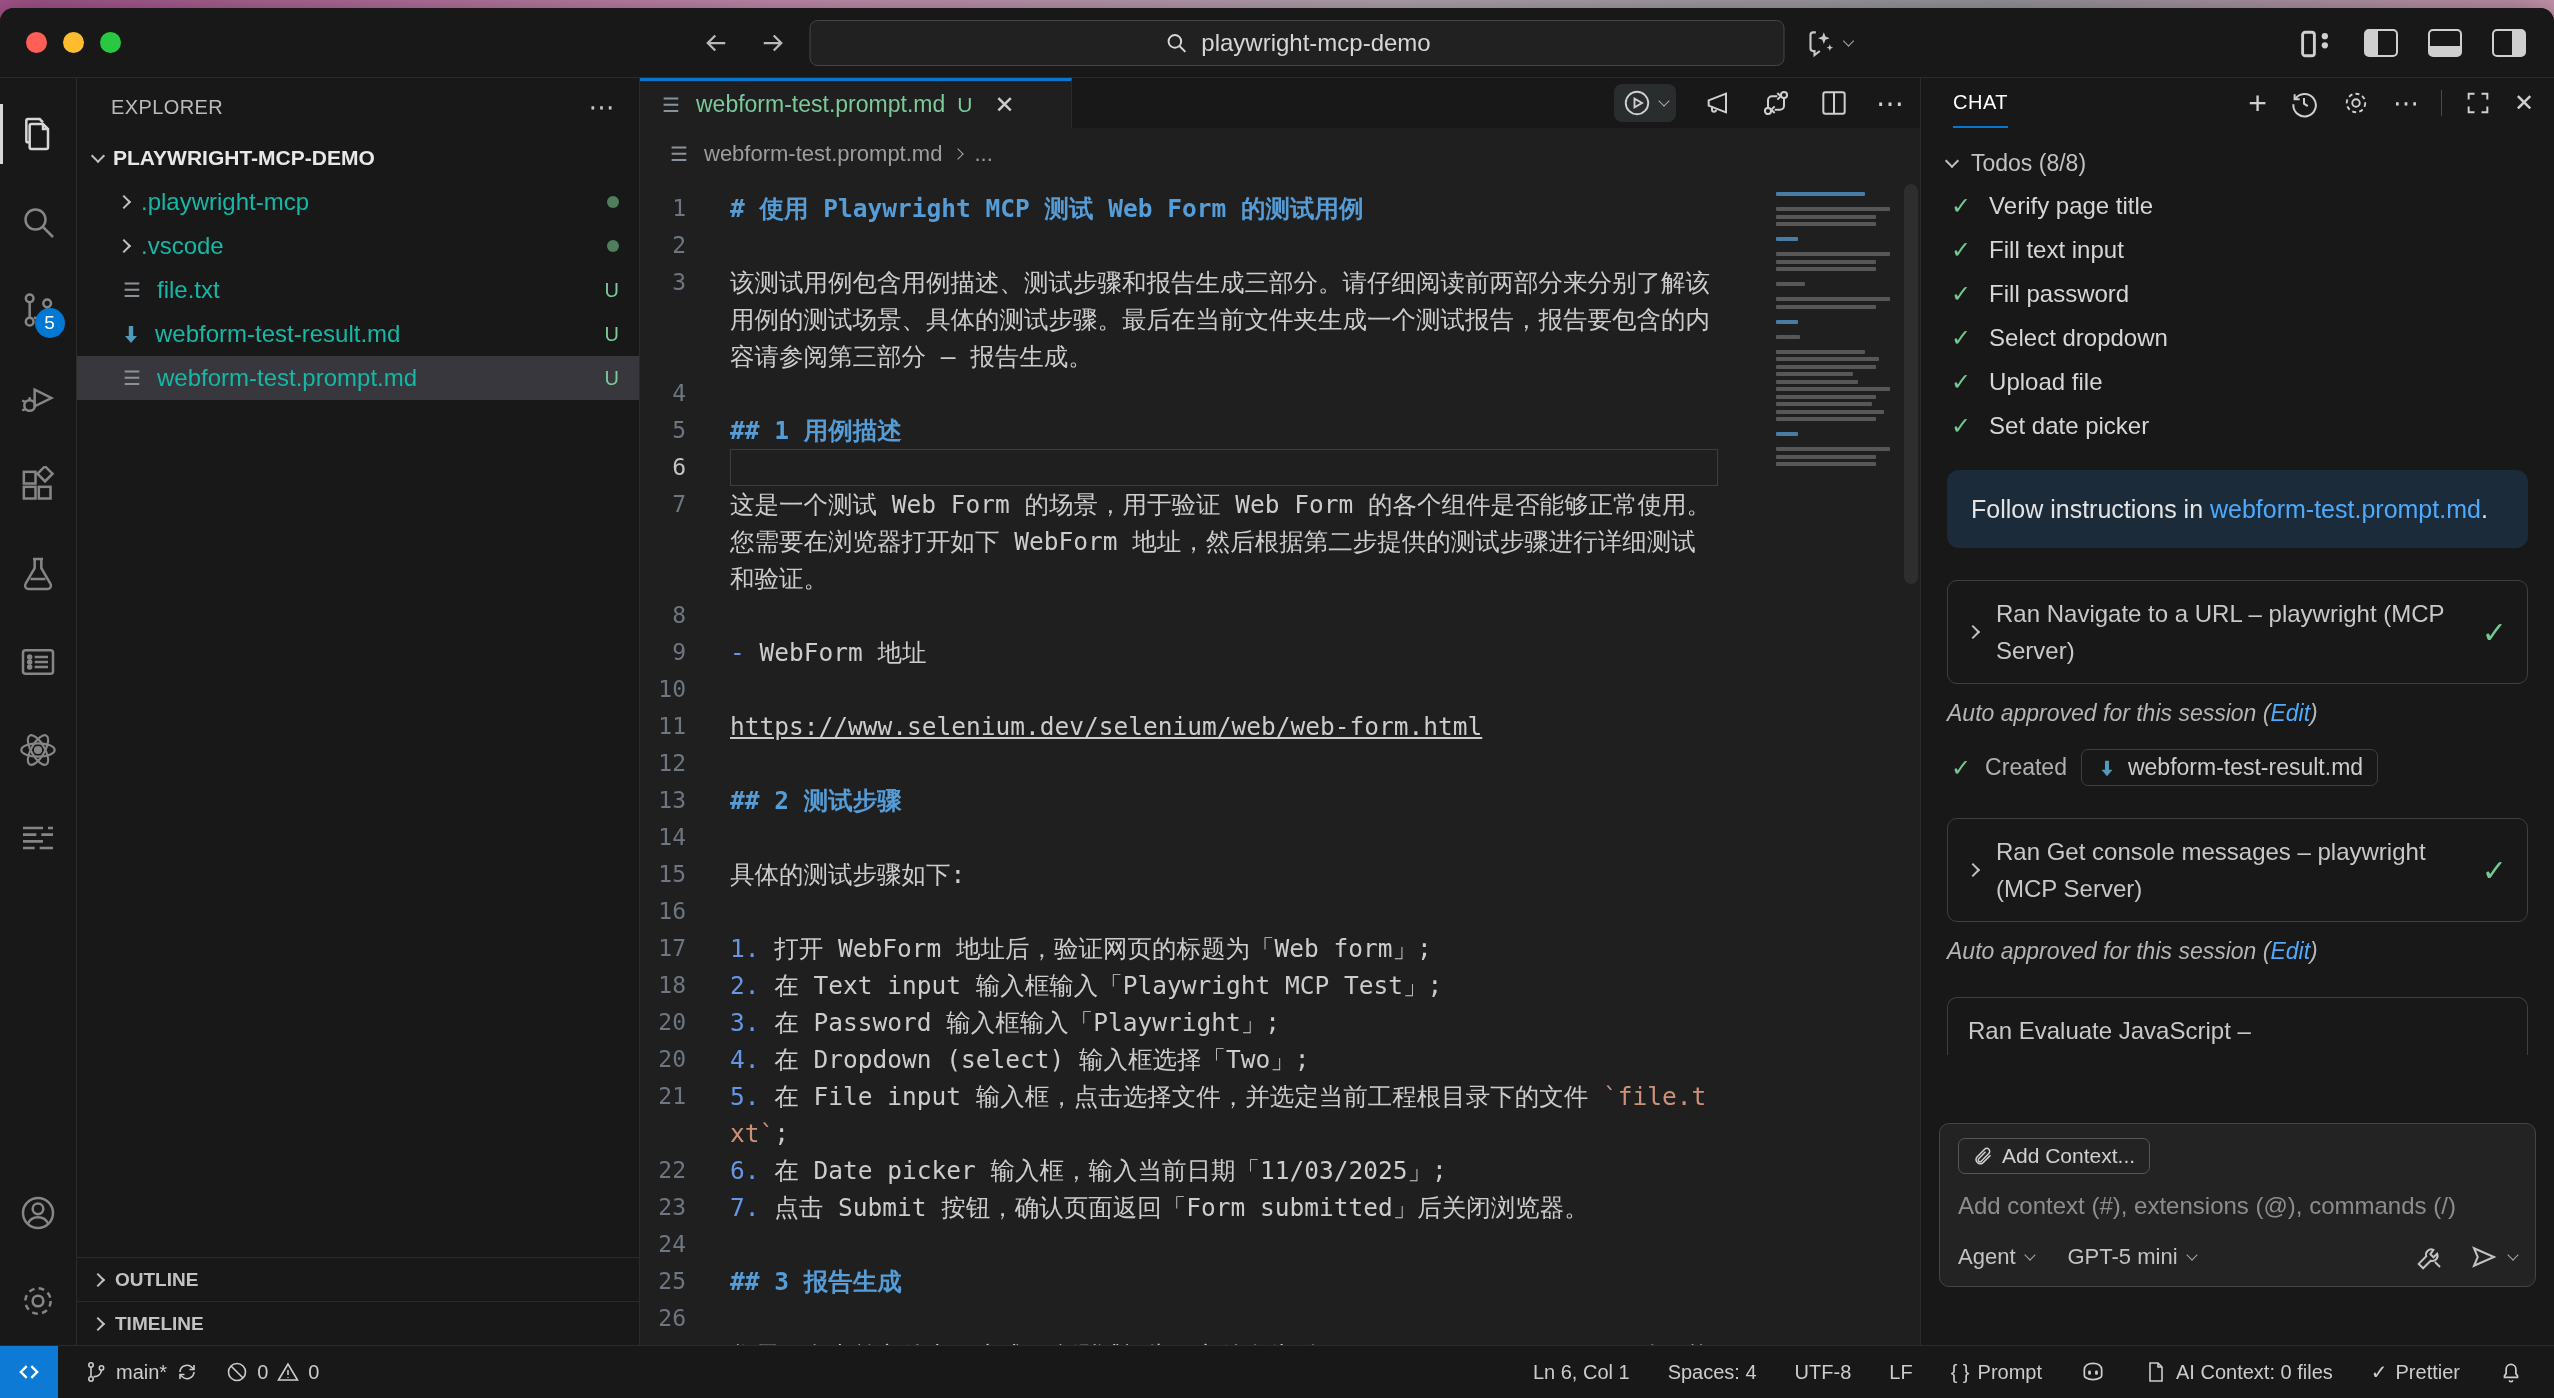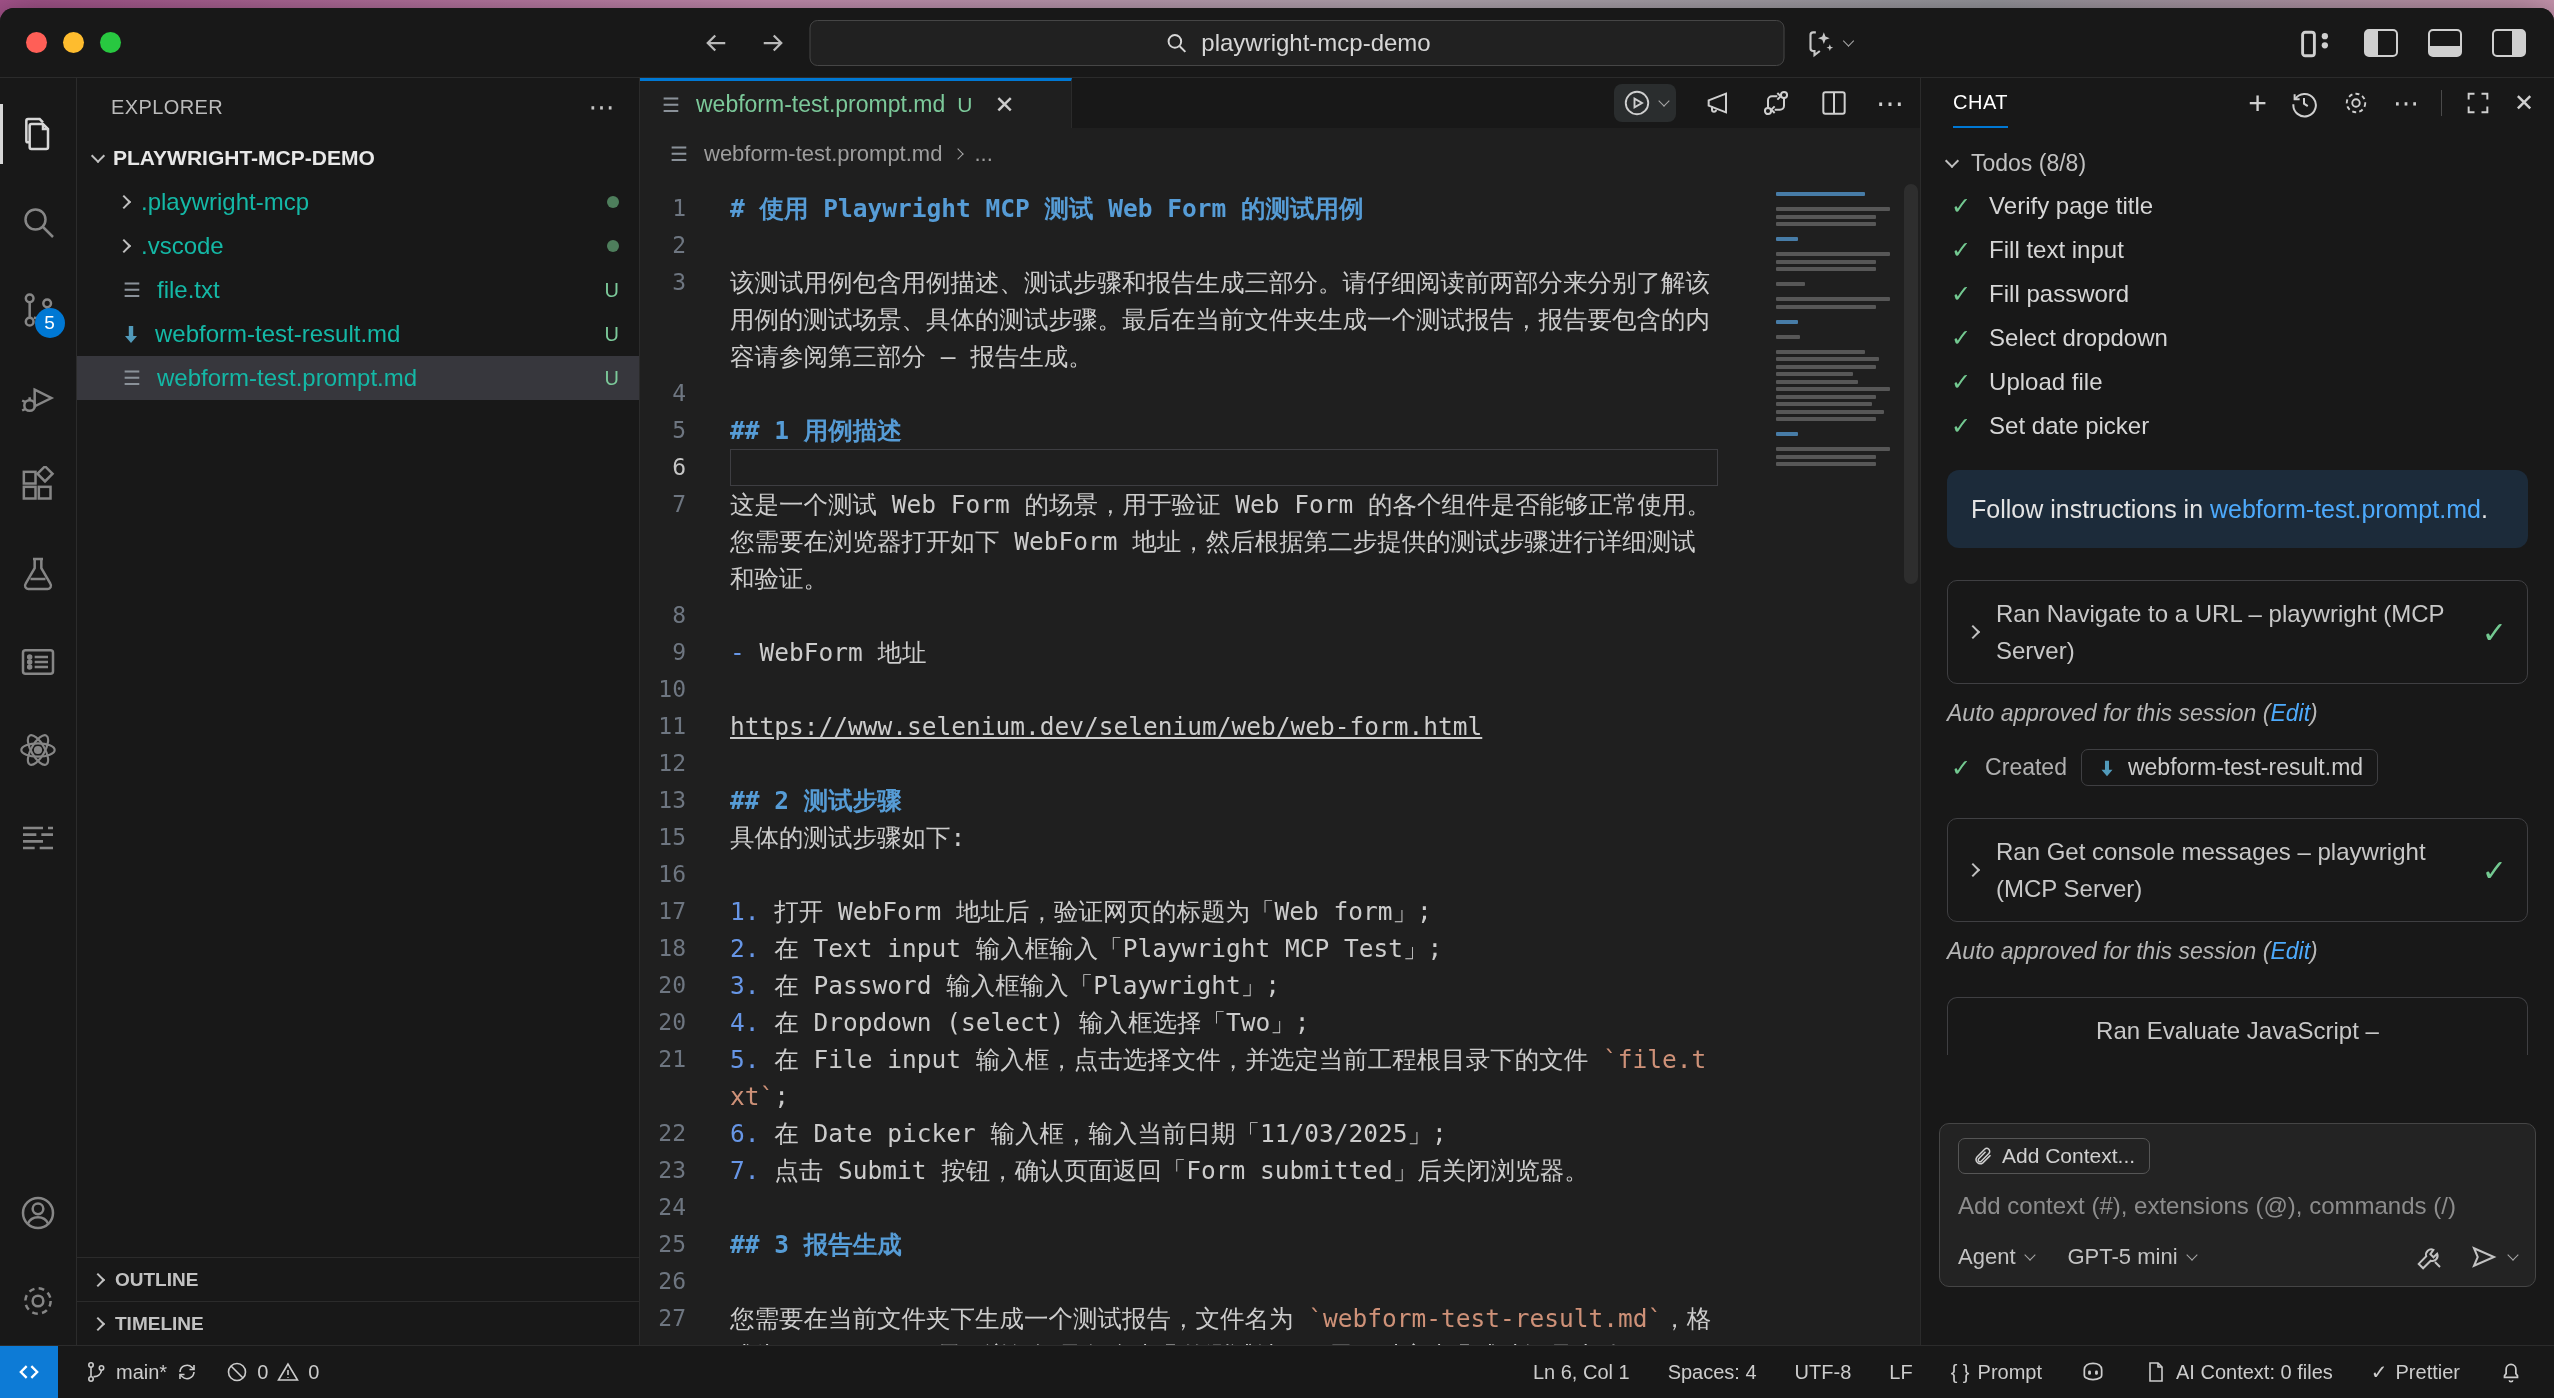--- a/index.html
+++ b/index.html
@@ -437,20 +437,24 @@
             </div>
             <div class="line">
               <span class="ln">12</span>
               <div class="lc"></div>
             </div>
             <div class="line">
               <span class="ln">13</span>
               <div class="lc"><span class="seg-h">## 2 测试步骤</span></div>
             </div>
             <div class="line">
+              <span class="ln">14</span>
+              <div class="lc"></div>
+            </div>
+            <div class="line">
               <span class="ln">15</span>
               <div class="lc"><span class="seg-p">具体的测试步骤如下:</span></div>
             </div>
             <div class="line">
               <span class="ln">16</span>
               <div class="lc"></div>
             </div>
             <div class="line">
               <span class="ln">17</span>
               <div class="lc"><span class="seg-n">1.</span><span class="seg-p"> 打开 WebForm 地址后，验证网页的标题为「Web form」;</span></div>
@@ -626,21 +630,21 @@
         <div class="toolbox">
           <span class="tb-chev chev right"></span>
           <span class="tb-label">Ran Get console messages – playwright (MCP Server)</span>
           <span class="tb-check">✓</span>
         </div>
         <div class="approval">
           <span>Auto approved for this session (</span><a href="#">Edit</a><span>)</span>
         </div>
 
         <div class="toolbox partial">
-          <span class="tb-label" style="text-align:center">Ran Evaluate JavaScript –</span>
+          <span class="tb-label" style="text-align:left">Ran Evaluate JavaScript –</span>
         </div>
       </div>
 
       <div class="chat-input">
         <span class="ctx-chip">
           <svg class="ic" width="20" height="20" viewBox="0 0 24 24" fill="none" stroke="currentColor" stroke-width="1.8">
               <path d="M21 11l-9.2 9.2a5 5 0 0 1-7-7l9.2-9.2a3.5 3.5 0 0 1 5 5l-9.2 9.2a2 2 0 0 1-2.9-2.9L15 7"></path>
             </svg>
           <span>Add Context...</span>
         </span>

